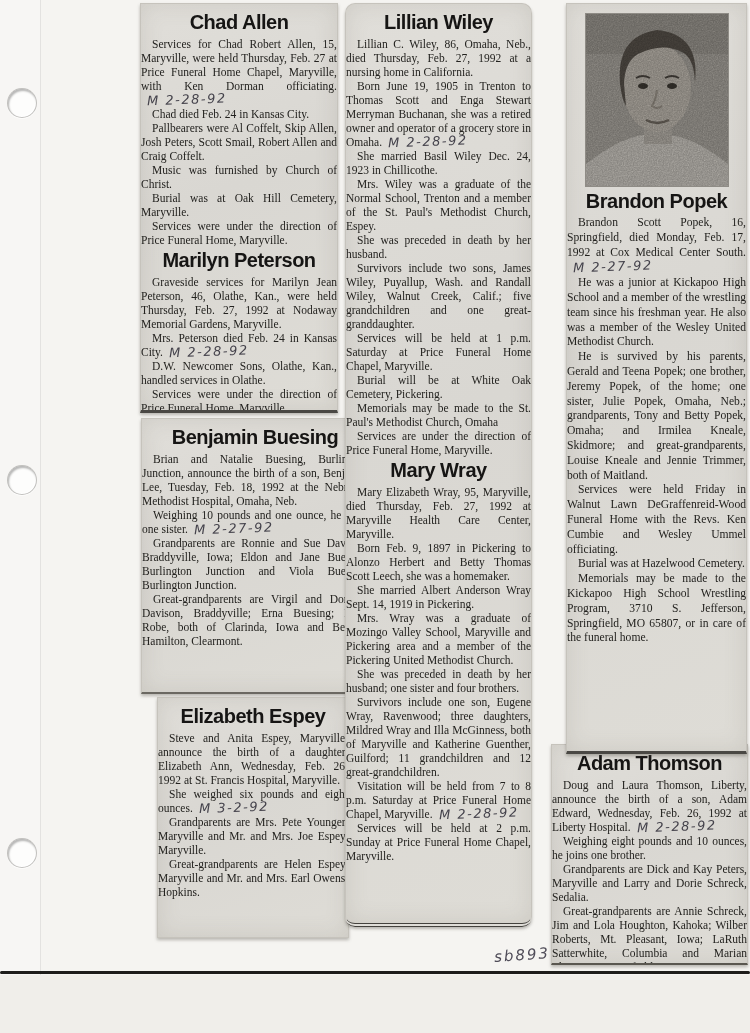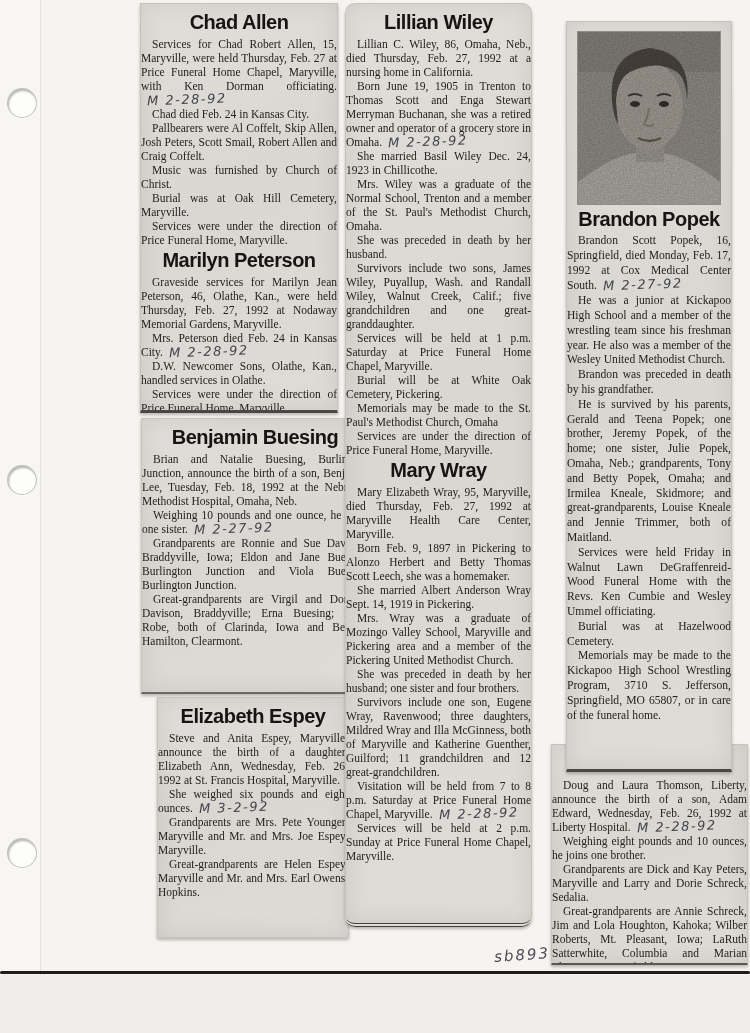--- a/index.html
+++ b/index.html
@@ -124,39 +124,39 @@
       <p class="body-text">She weighed six pounds and eight ounces.<span class="handwriting">M 3-2-92</span></p>
       <p class="body-text">Grandparents are Mrs. Pete Younger, Maryville and Mr. and Mrs. Joe Espey, Maryville.</p>
       <p class="body-text">Great-grandparents are Helen Espey, Maryville and Mr. and Mrs. Earl Owens, Hopkins.</p>
     </div>
 
   <div class="clipping edge-double-bottom" style="left:345px;top:3px;width:187px;height:924px;border-radius:10px;">
       <h2 class="headline">Lillian Wiley</h2>
       <p class="body-text">Lillian C. Wiley, 86, Omaha, Neb., died Thursday, Feb. 27, 1992 at a nursing home in California.</p>
       <p class="body-text">Born June 19, 1905 in Trenton to Thomas Scott and Enga Stewart Merryman Buchanan, she was a retired owner and operator of a grocery store in Omaha.<span class="handwriting">M 2-28-92</span></p>
       <p class="body-text">She married Basil Wiley Dec. 24, 1923 in Chillicothe.</p>
-      <p class="body-text">Mrs. Wiley was a graduate of the Normal School, Trenton and a member of the St. Paul's Methodist Church, Omaha.</p>
+      <p class="body-text">Mrs. Wiley was a graduate of the Normal School, Trenton and a member of the St. Paul's Methodist Church, Espey.</p>
       <p class="body-text">She was preceded in death by her husband.</p>
       <p class="body-text">Survivors include two sons, James Wiley, Puyallup, Wash. and Randall Wiley, Walnut Creek, Calif.; five grandchildren and one great-granddaughter.</p>
       <p class="body-text">Services will be held at 1 p.m. Saturday at Price Funeral Home Chapel, Maryville.</p>
       <p class="body-text">Burial will be at White Oak Cemetery, Pickering.</p>
       <p class="body-text">Memorials may be made to the St. Paul's Methodist Church, Omaha</p>
       <p class="body-text">Services are under the direction of Price Funeral Home, Maryville.</p>
       <h2 class="headline">Mary Wray</h2>
       <p class="body-text">Mary Elizabeth Wray, 95, Maryville, died Thursday, Feb. 27, 1992 at Maryville Health Care Center, Maryville.</p>
       <p class="body-text">Born Feb. 9, 1897 in Pickering to Alonzo Herbert and Betty Thomas Scott Leech, she was a homemaker.</p>
       <p class="body-text">She married Albert Anderson Wray Sept. 14, 1919 in Pickering.</p>
       <p class="body-text">Mrs. Wray was a graduate of Mozingo Valley School, Maryville and Pickering area and a member of the Pickering United Methodist Church.</p>
       <p class="body-text">She was preceded in death by her husband; one sister and four brothers.</p>
       <p class="body-text">Survivors include one son, Eugene Wray, Ravenwood; three daughters, Mildred Wray and Illa McGinness, both of Maryville and Katherine Guenther, Guilford; 11 grandchildren and 12 great-grandchildren.</p>
       <p class="body-text">Visitation will be held from 7 to 8 p.m. Saturday at Price Funeral Home Chapel, Maryville.<span class="handwriting">M 2-28-92</span></p>
       <p class="body-text">Services will be held at 2 p.m. Sunday at Price Funeral Home Chapel, Maryville.</p>
     </div>
 
-  <div class="clipping clip-narrow edge-dark-bottom" style="left:566px;top:21px;width:166px;height:751px;z-index:2;">
+  <div class="clipping clip-narrow edge-dark-bottom" style="left:566px;top:3px;width:181px;height:751px;z-index:2;">
     <div class="photo-frame">
       <svg viewBox="0 0 142 172" xmlns="http://www.w3.org/2000/svg">
         <defs>
           <filter id="grain" x="0" y="0" width="100%" height="100%">
             <feTurbulence type="fractalNoise" baseFrequency="0.8" numOctaves="2" result="n"></feTurbulence>
             <feColorMatrix in="n" type="matrix" values="0 0 0 0 0  0 0 0 0 0  0 0 0 0 0  0.55 0.55 0.55 0 0"></feColorMatrix>
           </filter>
         </defs>
         <rect x="0" y="0" width="142" height="172" fill="#a6a29b"></rect>
         <rect x="0" y="0" width="142" height="40" fill="#99958e"></rect>
@@ -171,21 +171,20 @@
         <path d="M79 64 Q86 60 93 64" stroke="#4a453f" stroke-width="2" fill="none"></path>
         <path d="M71 76 Q69 88 66 92 Q71 96 76 92" stroke="#968f85" stroke-width="2" fill="none"></path>
         <path d="M60 106 Q71 112 83 106" stroke="#6e675e" stroke-width="2.5" fill="none"></path>
         <rect x="0" y="0" width="142" height="172" filter="url(#grain)" opacity="0.30"></rect>
       </svg>
     </div>
     <div>
         <h2 class="headline">Brandon Popek</h2>
         <p class="body-text">Brandon Scott Popek, 16, Springfield, died Monday, Feb. 17, 1992 at Cox Medical Center South.<span class="handwriting">M 2-27-92</span></p>
         <p class="body-text">He was a junior at Kickapoo High School and a member of the wrestling team since his freshman year. He also was a member of the Wesley United Methodist Church.</p>
-        <p class="body-text">Brandon was preceded in death by his grandfather.</p>
         <p class="body-text">He is survived by his parents, Gerald and Teena Popek; one brother, Jeremy Popek, of the home; one sister, Julie Popek, Omaha, Neb.; grandparents, Tony and Betty Popek, Omaha; and Irmilea Kneale, Skidmore; and great-grandparents, Louise Kneale and Jennie Trimmer, both of Maitland.</p>
         <p class="body-text">Services were held Friday in Walnut Lawn DeGraffenreid-Wood Funeral Home with the Revs. Ken Cumbie and Wesley Ummel officiating.</p>
         <p class="body-text">Burial was at Hazelwood Cemetery.</p>
         <p class="body-text">Memorials may be made to the Kickapoo High School Wrestling Program, 3710 S. Jefferson, Springfield, MO 65807, or in care of the funeral home.</p>
       </div>
   </div>
 
   <div class="clipping" style="left:551px;top:744px;width:197px;height:221px;z-index:1;border-bottom:2px solid #5a5750;">
       <h2 class="headline">Adam Thomson</h2>
       <p class="body-text">Doug and Laura Thomson, Liberty, announce the birth of a son, Adam Edward, Wednesday, Feb. 26, 1992 at Liberty Hospital.<span class="handwriting">M 2-28-92</span></p>

